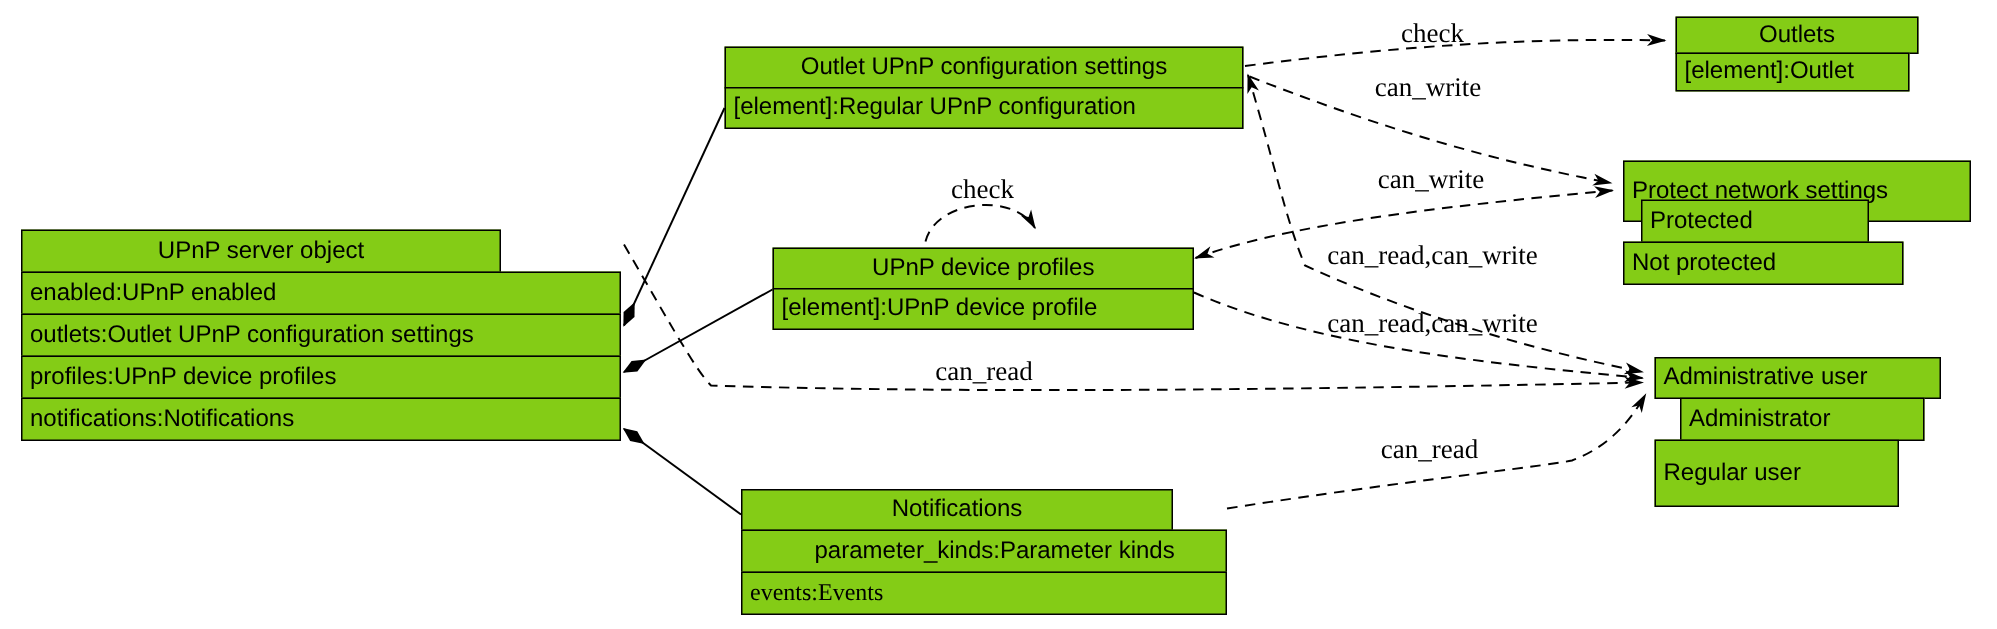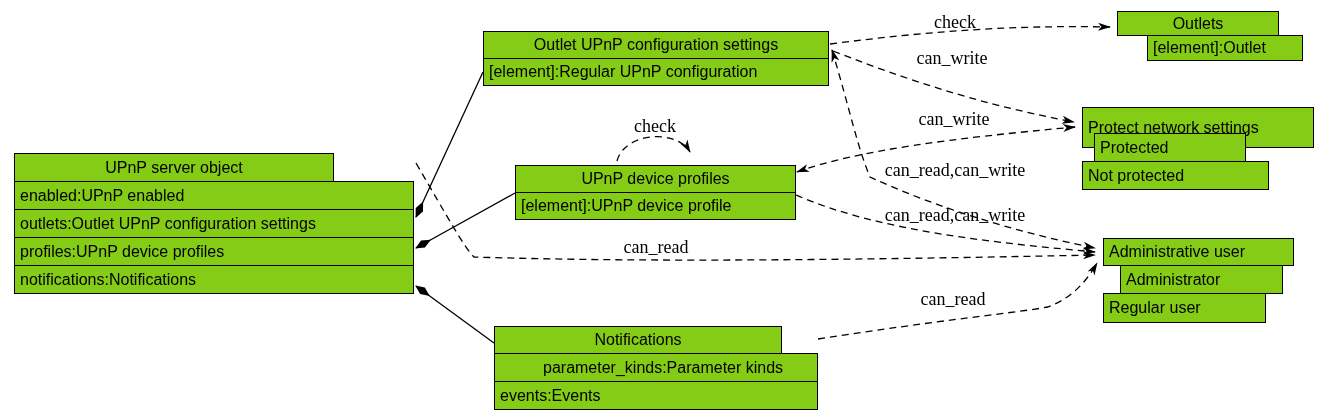--- a/index.html
+++ b/index.html
@@ -35,32 +35,32 @@
     <div class="cell" style="left:14px; top:265px; width:400px; height:29px;">notifications:Notifications</div>
 
     <div class="cell title" style="left:483px; top:31px; width:346px; height:28px;">Outlet UPnP configuration settings</div>
     <div class="cell" style="left:483px; top:58px; width:346px; height:28px;">[element]:Regular UPnP configuration</div>
 
     <div class="cell title" style="left:515px; top:165px; width:281px; height:28px;">UPnP device profiles</div>
     <div class="cell" style="left:515px; top:192px; width:281px; height:28px;">[element]:UPnP device profile</div>
 
     <div class="cell title" style="left:494px; top:326px; width:288px; height:28px;">Notifications</div>
     <div class="cell" style="left:494px; top:353px; width:324px; height:29px;padding-left:48px;">parameter_kinds:Parameter kinds</div>
-    <div class="cell" style="left:494px; top:381px; width:324px; height:29px;">events:Events</div>
+    <div class="cell" style="left:494px; top:381px; width:324px; height:29px;font-family:Liberation Serif, serif;">events:Events</div>
 
     <div class="cell title" style="left:1117px; top:11px; width:162px; height:25px;">Outlets</div>
-    <div class="cell" style="left:1117px; top:35px; width:156px; height:26px;margin-left:30px;">[element]:Outlet</div>
+    <div class="cell" style="left:1117px; top:35px; width:156px; height:26px;">[element]:Outlet</div>
 
     <div class="cell title" style="left:1082px; top:107px; width:232px; height:41px; justify-content:flex-start;">Protect network settings</div>
     <div class="cell" style="left:1082px; top:133px; width:152px; height:29px;margin-left:12px;">Protected</div>
     <div class="cell" style="left:1082px; top:161px; width:187px; height:29px;">Not protected</div>
 
     <div class="cell title" style="left:1103px; top:238px; width:191px; height:28px; justify-content:flex-start;">Administrative user</div>
     <div class="cell" style="left:1120px; top:265px; width:163px; height:29px;">Administrator</div>
-    <div class="cell" style="left:1103px; top:293px; width:163px; height:30px;">Regular user</div>
+    <div class="cell" style="left:1103px; top:293px; width:163px; height:45px;">Regular user</div>
   </div>
 
   <svg class="edges" width="1331" height="419" viewBox="0 0 1331 419">
     <defs>
       <marker id="arrow" markerUnits="userSpaceOnUse" markerWidth="16" markerHeight="12" refX="13" refY="5" orient="auto">
         <path d="M1,1 L14,5 L1,9 L4.5,5 z" fill="#000"></path>
       </marker>
       <marker id="arrowrev" markerUnits="userSpaceOnUse" markerWidth="16" markerHeight="12" refX="13" refY="5" orient="auto-start-reverse">
         <path d="M1,1 L14,5 L1,9 L4.5,5 z" fill="#000"></path>
       </marker>

